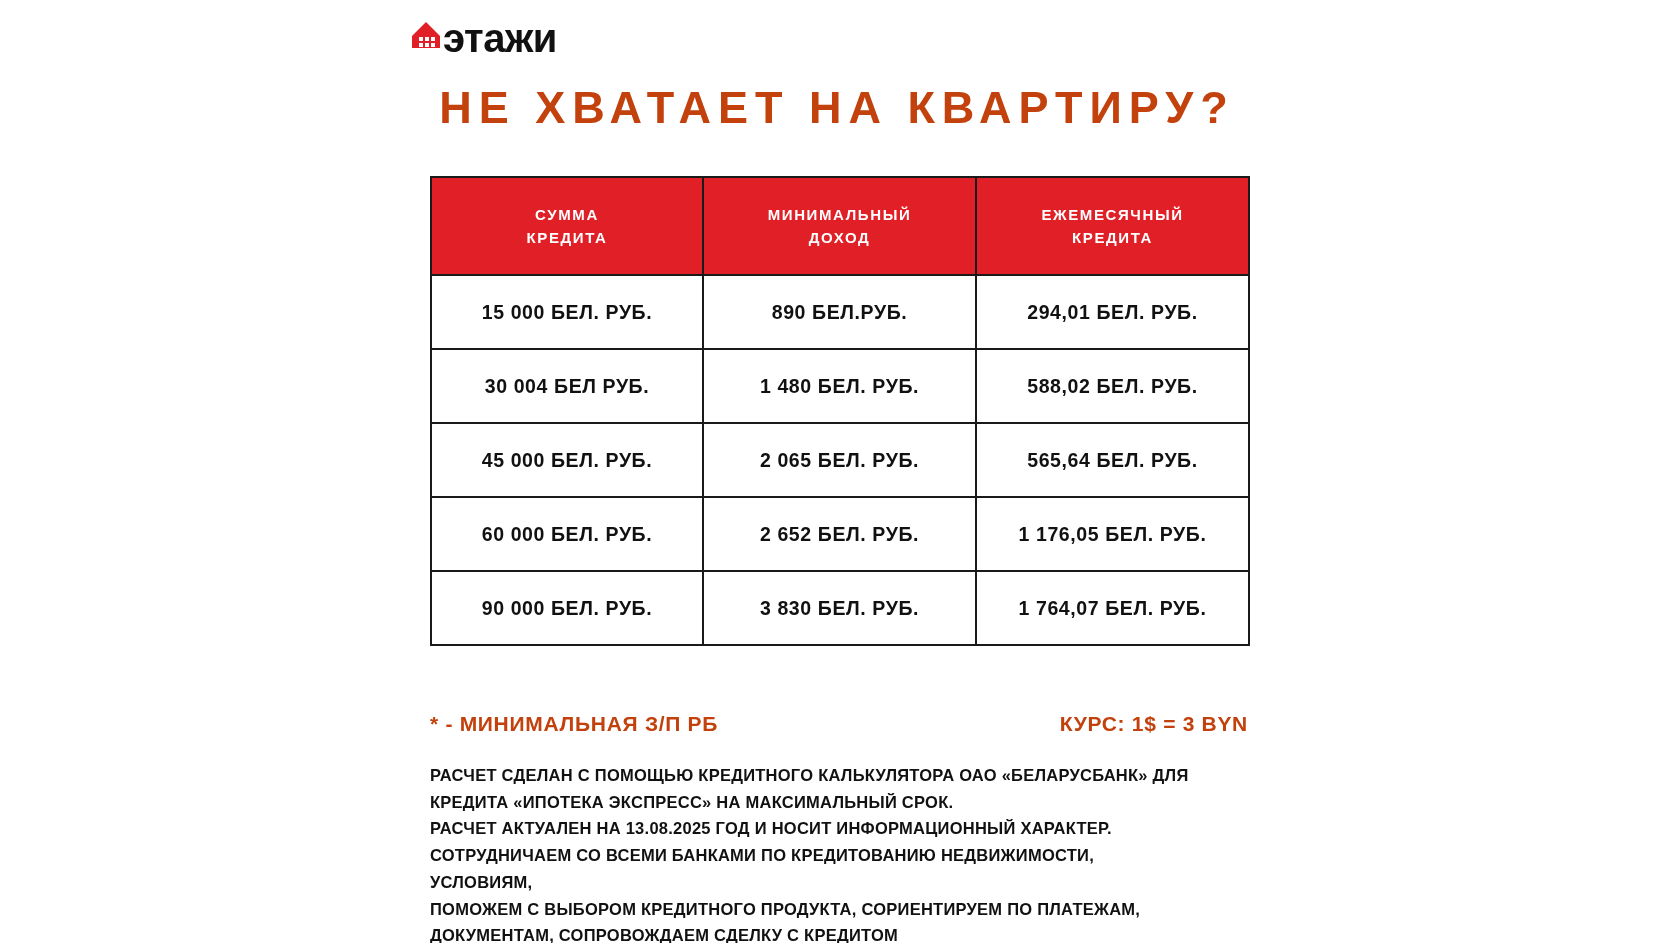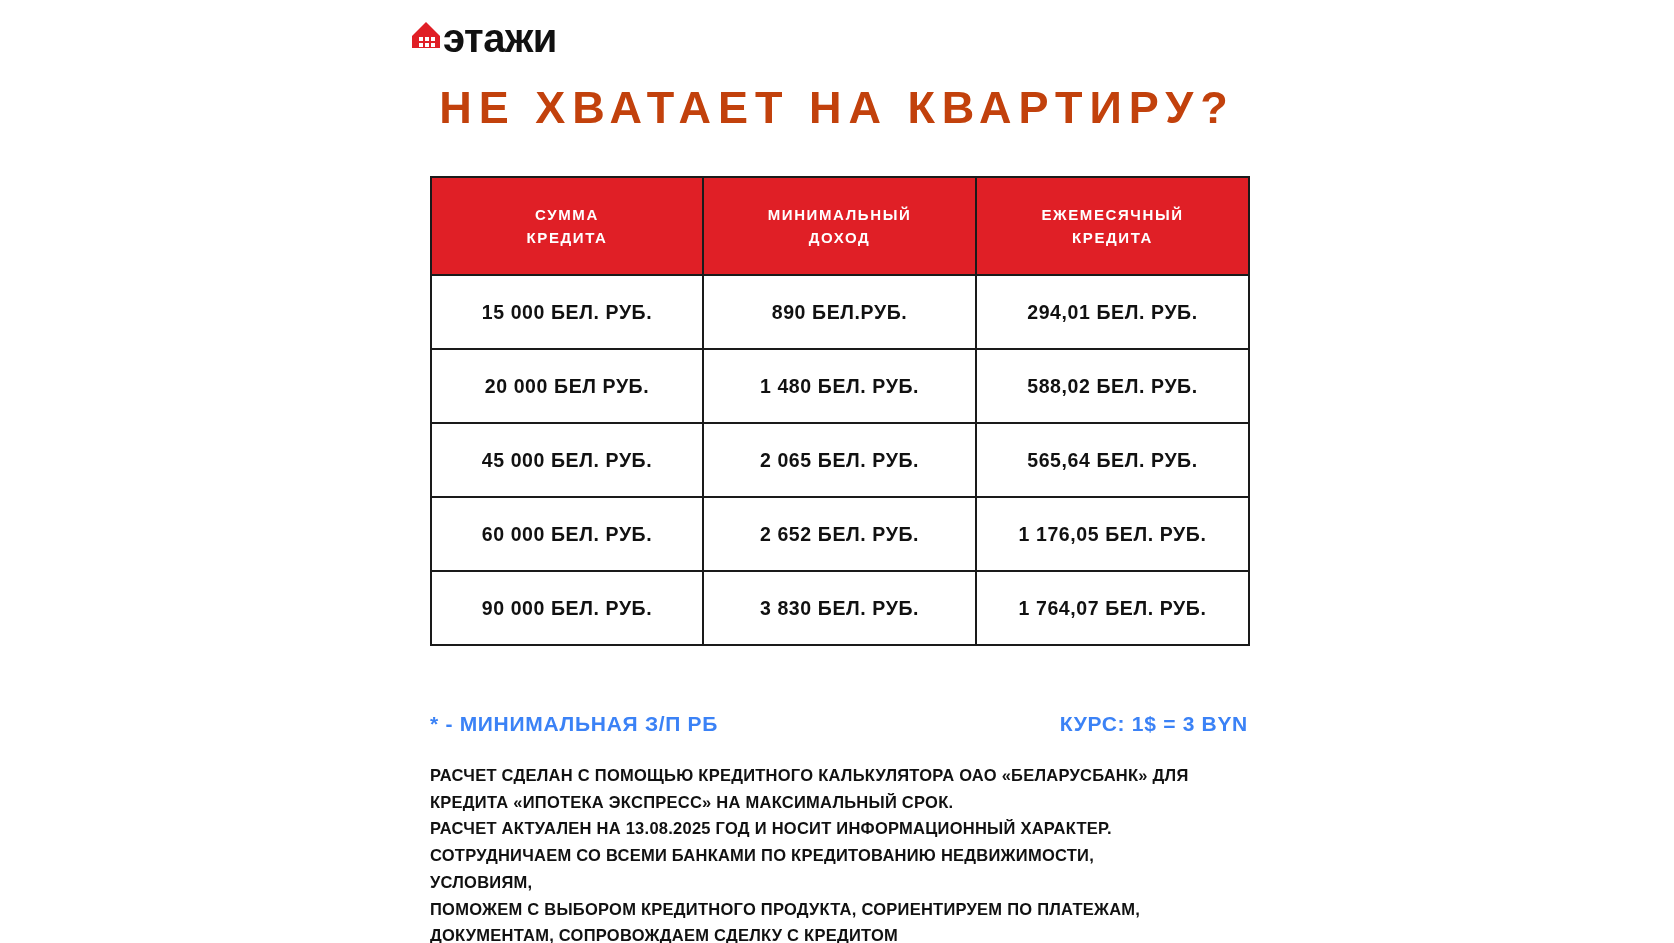--- a/index.html
+++ b/index.html
@@ -101,21 +101,21 @@
     position: absolute;
     left: 430px;
     top: 712px;
     width: 818px;
     display: flex;
     justify-content: space-between;
     align-items: baseline;
     font-size: 21px;
     font-weight: 700;
     letter-spacing: 0.7px;
-    color: #3b82f6;
+    color: #c2410c;
   }
 
   
   .disclaimer {
     position: absolute;
     left: 430px;
     top: 762px;
     width: 800px;
     font-size: 16.5px;
     font-weight: 600;
@@ -172,21 +172,21 @@
           </th>
         </tr>
       </thead>
       <tbody>
         <tr>
           <td>15 000 БЕЛ. РУБ.</td>
           <td>890 БЕЛ.РУБ.</td>
           <td>294,01 БЕЛ. РУБ.</td>
         </tr>
         <tr>
-          <td>20 000 БЕЛ РУБ.</td>
+          <td>30 004 БЕЛ РУБ.</td>
           <td>1 480 БЕЛ. РУБ.</td>
           <td>588,02 БЕЛ. РУБ.</td>
         </tr>
         <tr>
           <td>45 000 БЕЛ. РУБ.</td>
           <td>2 065 БЕЛ. РУБ.</td>
           <td>565,64 БЕЛ. РУБ.</td>
         </tr>
         <tr>
           <td>60 000 БЕЛ. РУБ.</td>

